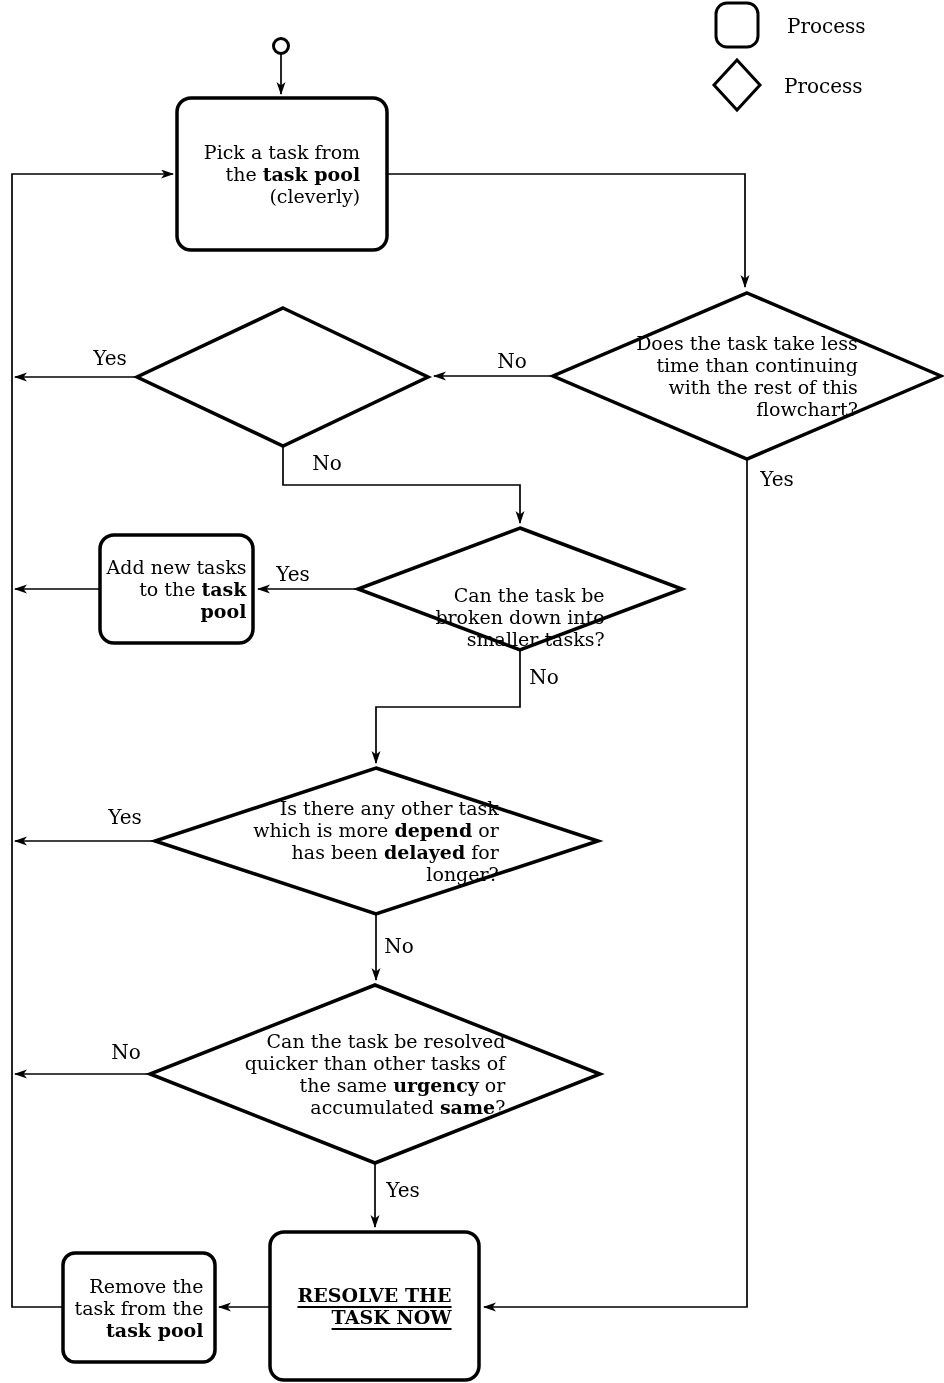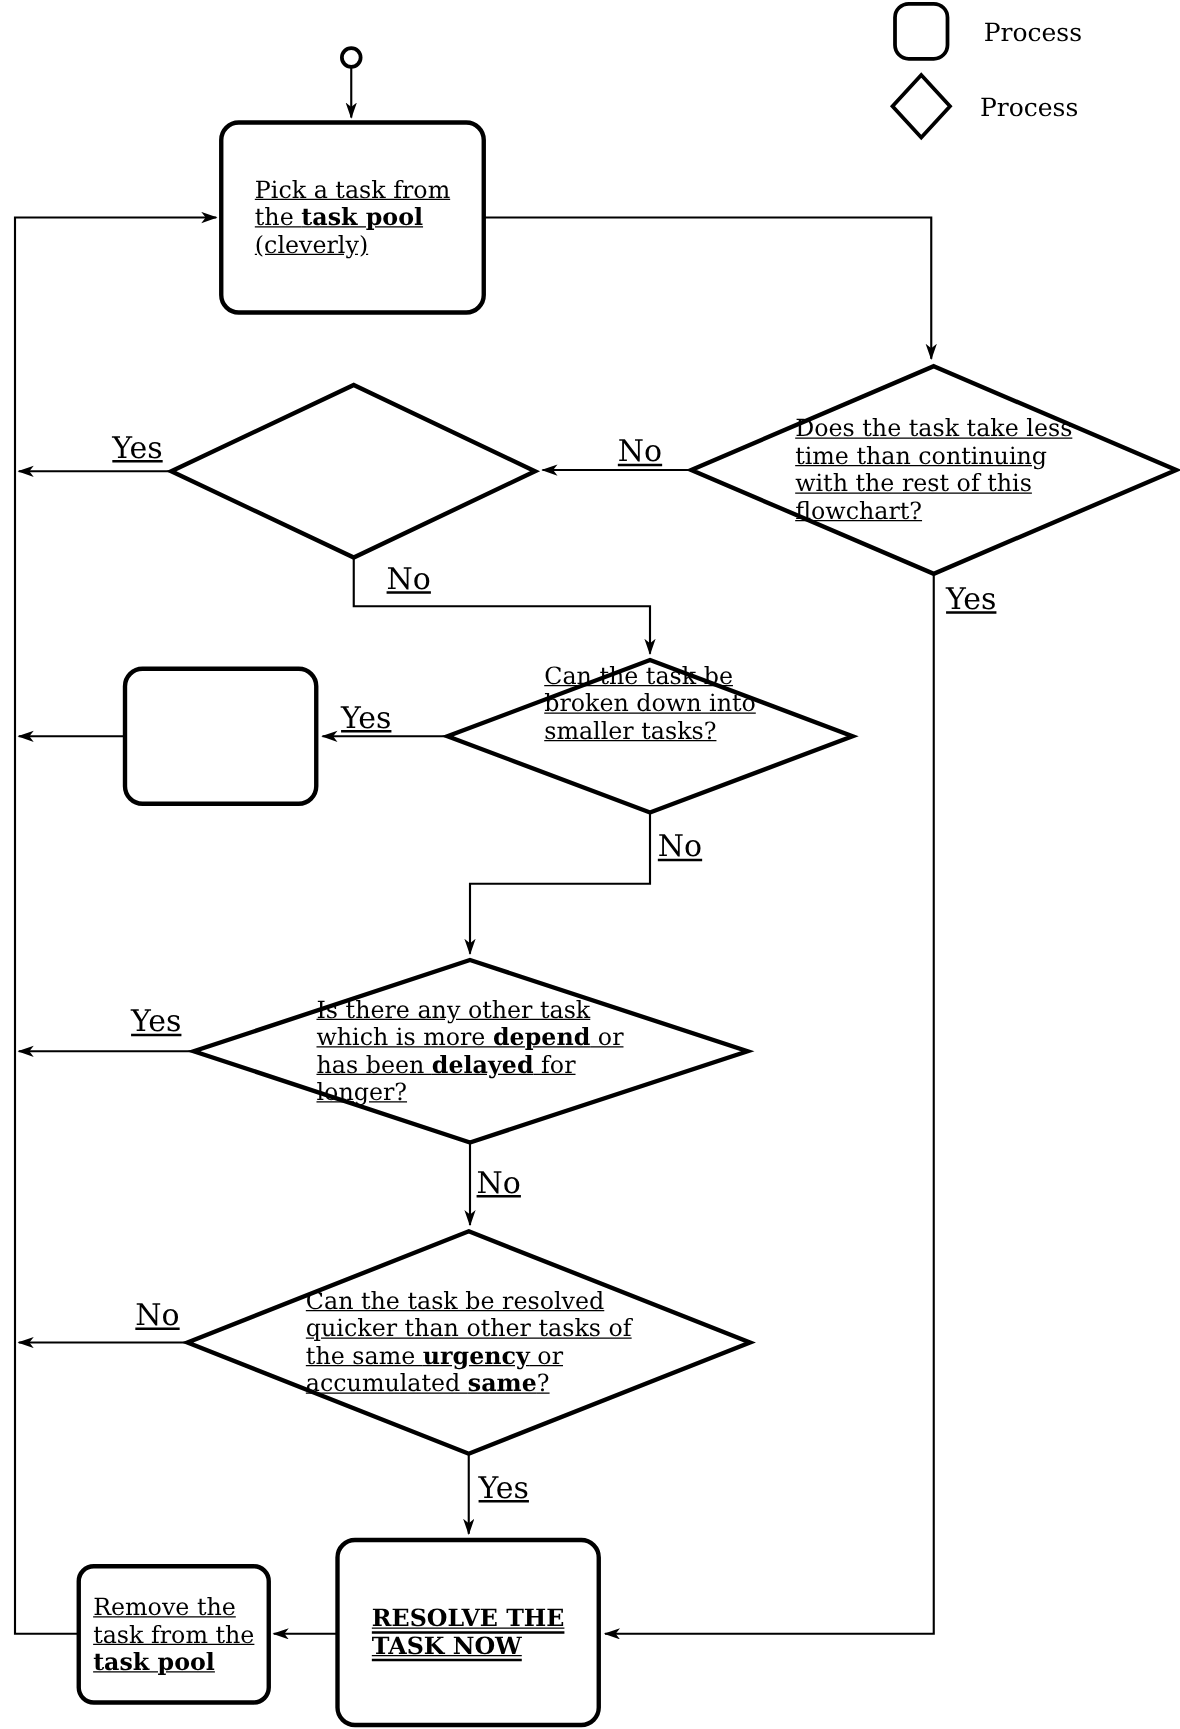--- a/index.html
+++ b/index.html
@@ -4,26 +4,26 @@
 <style>
   html,body{margin:0;padding:0;background:#ffffff;}
   #canvas{
     position:relative;width:944px;height:1383px;background:#ffffff;
     font-family:"DejaVu Serif","Liberation Serif",serif;color:#000;
     overflow:hidden;
   }
   #wires{position:absolute;left:0;top:0;}
   .node-label{
     position:absolute;display:flex;align-items:center;justify-content:center;
-    text-align:left;font-size:19px;line-height:22px;white-space:pre-line;text-decoration:underline;
+    text-align:right;font-size:19px;line-height:22px;white-space:pre-line;
   }
   .node-label span{white-space:pre-line;}
   .edge-label{
     position:absolute;width:84px;height:24px;display:flex;align-items:center;
-    justify-content:center;text-align:right;font-size:24px;line-height:24px;text-decoration:underline;
+    justify-content:center;text-align:right;font-size:20px;line-height:24px;
   }
   .legend-label{
     position:absolute;font-size:20px;line-height:24px;
   }
   .u{text-decoration:underline;text-decoration-thickness:2px;text-underline-offset:4px;}
 </style>
 </head>
 <body>
 
 <div id="canvas">
@@ -75,24 +75,27 @@
   <div class="node-label" style="left:187px;top:108px;width:190px;height:132px;"><span><span>Pick a task from
 the </span><span style="font-weight: bold;">task pool</span><span>
 (cleverly)</span></span></div>
 
   <div class="node-label" style="left:587px;top:306px;width:320px;height:140px;"><span><span>Does the task take less
 time than continuing
 with the rest of this
 flowchart?</span></span></div>
 
 
-  <div class="node-label" style="left:390px;top:508px;width:260px;height:110px;"><span><span>Can the task be
+  <div class="node-label" style="left:390px;top:562px;width:260px;height:110px;"><span><span>Can the task be
 broken down into
 smaller tasks?</span></span></div>
 
+  <div class="node-label" style="left:105px;top:540px;width:143px;height:98px;"><span><span>Add new tasks
+to the </span><span style="font-weight: bold;">task
+pool</span></span></div>
 
   <div class="node-label" style="left:216px;top:771px;width:320px;height:140px;"><span><span>Is there any other task
 which is more </span><span style="font-weight: bold;">depend</span><span> or
 has been </span><span style="font-weight: bold;">delayed</span><span> for
 longer?</span></span></div>
 
   <div class="node-label" style="left:205px;top:1004px;width:340px;height:140px;"><span><span>Can the task be resolved
 quicker than other tasks of
 the same </span><span style="font-weight: bold;">urgency</span><span> or
 accumulated </span><span style="font-weight: bold;">same</span><span>?</span></span></div>

